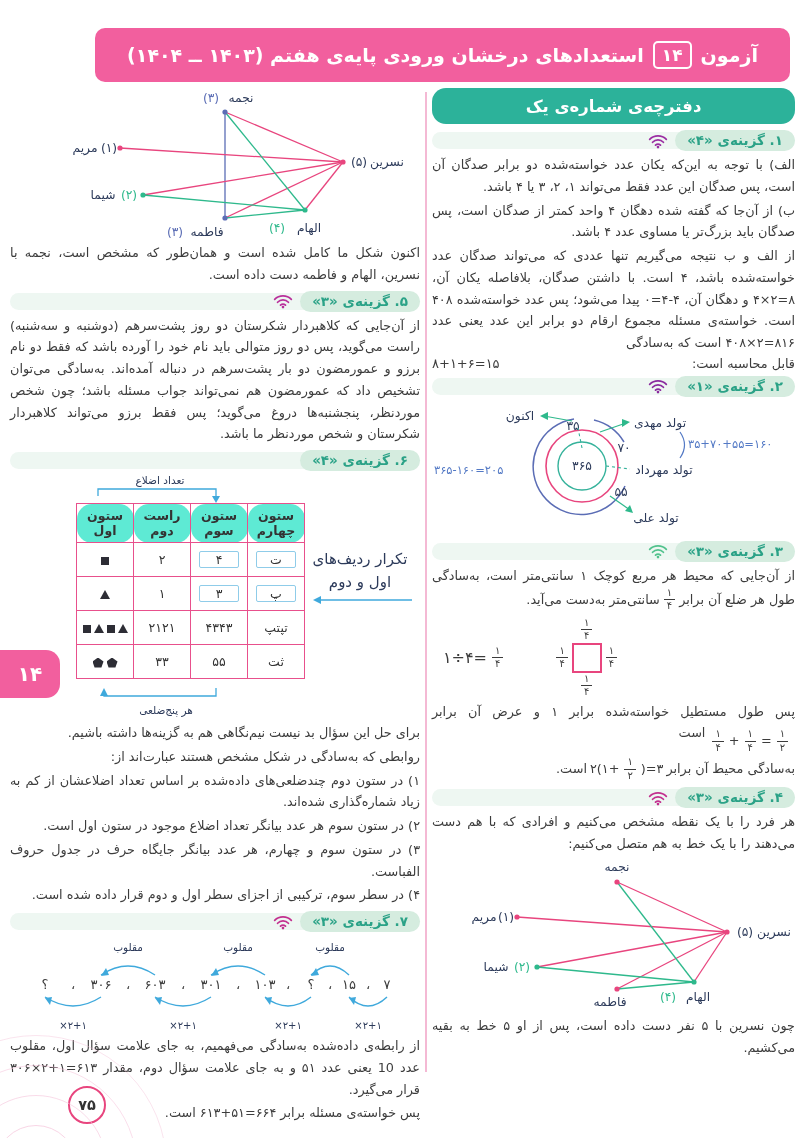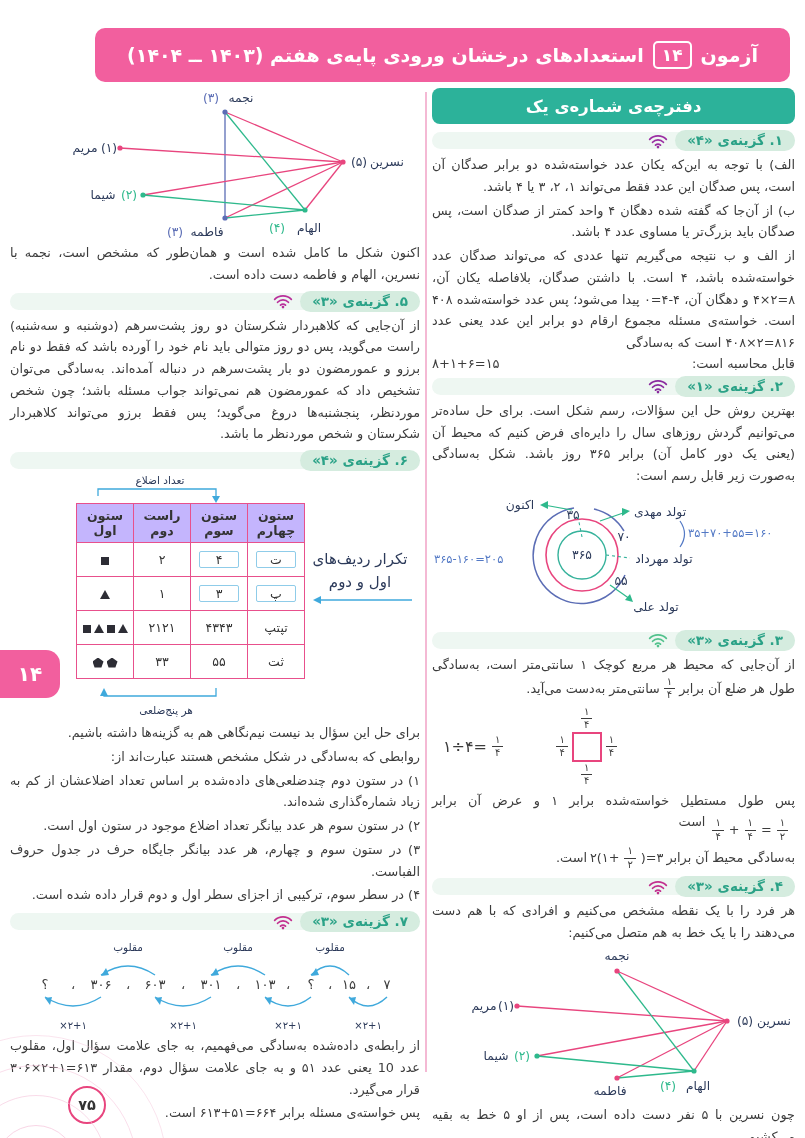--- a/index.html
+++ b/index.html
@@ -10,21 +10,21 @@
   .hdr{position:absolute;top:28px;left:95px;width:695px;height:54px;background:#f25f9e;border-radius:10px;
        display:flex;align-items:center;justify-content:center;gap:9px;color:#fff;font-weight:bold;font-size:19px;}
   .hdr .badge{border:2px solid #fff;border-radius:5px;padding:0 7px;line-height:24px;font-size:17px;}
 
   
   .cols{position:absolute;top:88px;right:10px;left:10px;bottom:6px;display:flex;}
   .col-r{width:363px;flex:none;}
   .divider{width:2px;background:#f4b9d4;margin:4px 5px 60px 5px;flex:none;}
   .col-l{flex:1;min-width:0;}
 
-  .banner{height:36px;background:#2cb29a;border-radius:8px;color:#fff;font-weight:bold;font-size:16.5px;
+  .banner{height:36px;background:#2cb29a;border-radius:14px;color:#fff;font-weight:bold;font-size:16.5px;
           display:flex;align-items:center;justify-content:center;margin-bottom:8px;}
 
   .sec-head{height:17px;background:#eef7f2;border-radius:11px;display:flex;align-items:center;margin:7px 0 5px 0;}
   .sec-head .pill{background:#d5ecdf;border-radius:11px;padding:1px 12px;color:#2ba287;font-weight:bold;font-size:13.5px;line-height:19px;}
   .sec-head .wifi{margin:0 7px;display:flex;align-items:center;}
   .w1{color:#9b2fa3}.w2{color:#8a2b9e}.w3{color:#52c28d}.w4{color:#c2308f}
   .w5{color:#b9309b}.w7{color:#c2308f}
 
   .p{font-size:12.8px;line-height:1.7;text-align:justify;margin:2px 0;}
   .rowline{display:flex;justify-content:space-between;align-items:center;font-size:12.8px;margin:2px 0 4px 0;}
@@ -38,21 +38,21 @@
 
   .sq-fig{display:flex;direction:ltr;align-items:center;margin:4px 0 2px 8px;}
   .sq-grid{display:grid;grid-template-columns:auto auto auto;align-items:center;justify-items:center;margin-left:42px;}
   .pinksq{width:26px;height:26px;border:2px solid #e8457e;}
 
   
   .tbl-fig{position:relative;height:246px;direction:ltr;margin:4px 0 2px 0;}
   .ptable{position:absolute;left:66px;top:29px;border-collapse:collapse;direction:ltr;}
   .ptable th,.ptable td{border:1.6px solid #e8508c;width:56px;height:33px;text-align:center;
        font-size:12.5px;padding:0;color:#333;}
-  .ptable th{background:#c4b5fd;font-weight:bold;height:38px;}
+  .ptable th{background:#5eead4;font-weight:bold;height:38px;border-radius:15px;}
   .cellbox{display:inline-block;border:1.5px solid #8fcce9;border-radius:2px;padding:0 13px;min-width:12px;}
   .shp{display:inline-block;margin:0 1.5px;vertical-align:middle;}
   .shp-square{width:8px;height:8px;background:#2d2d35;}
   .shp-triangle{width:0;height:0;border-left:5px solid transparent;border-right:5px solid transparent;border-bottom:9px solid #2d2d35;background:none;}
   .shp-pentagon{width:11px;height:10px;background:#2d2d35;clip-path:polygon(50% 0,100% 40%,81% 100%,19% 100%,0 40%);}
   .annsvg{position:absolute;left:66px;overflow:visible;}
   .ann-lbl{fill:#2c3a5a;font-size:10.5px;}
   .sideann{position:absolute;left:298px;top:74px;width:104px;direction:rtl;text-align:center;
            font-size:15px;color:#2c3a5a;line-height:1.5;}
 
@@ -122,21 +122,20 @@
           <svg width="20" height="16" viewBox="0 0 24 18">
               <g fill="none" stroke="currentColor" stroke-width="2.1" stroke-linecap="round">
                 <path d="M2 7a14 14 0 0 1 20 0"></path>
                 <path d="M5.5 10.5a9 9 0 0 1 13 0"></path>
                 <path d="M9 14a4.5 4.5 0 0 1 6 0"></path>
               </g>
               <circle cx="12" cy="16.3" r="1.6" fill="currentColor"></circle>
             </svg>
         </span>
       </div>
-      <div class="p">بهترین روش حل این سؤالات، رسم شکل است. برای حل ساده‌تر می‌توانیم گردش روزهای سال را دایره‌ای فرض کنیم که محیط آن (یعنی یک دور کامل آن) برابر ۳۶۵ روز باشد. شکل به‌سادگی به‌صورت زیر قابل رسم است:</div>
 
       
       <svg width="363" height="132" viewBox="0 0 363 132">
         <path d="M142,19 A48,48 0 1 0 193,86" fill="none" stroke="#5b6db5" stroke-width="1.5"></path>
         <path d="M162,20 A48,48 0 0 1 192,42" fill="none" stroke="#5b6db5" stroke-width="1.5"></path>
         <circle cx="150" cy="66" r="36" fill="none" stroke="#e8457e" stroke-width="1.6"></circle>
         <circle cx="150" cy="66" r="24" fill="none" stroke="#35b29b" stroke-width="1.4"></circle>
         <text x="150" y="70" text-anchor="middle" class="lbl">۳۶۵</text>
         <text x="141" y="30" text-anchor="middle" class="lbl" font-size="11">۳۵</text>
         <text x="192" y="52" text-anchor="middle" class="lbl" font-size="11">۷۰</text>

